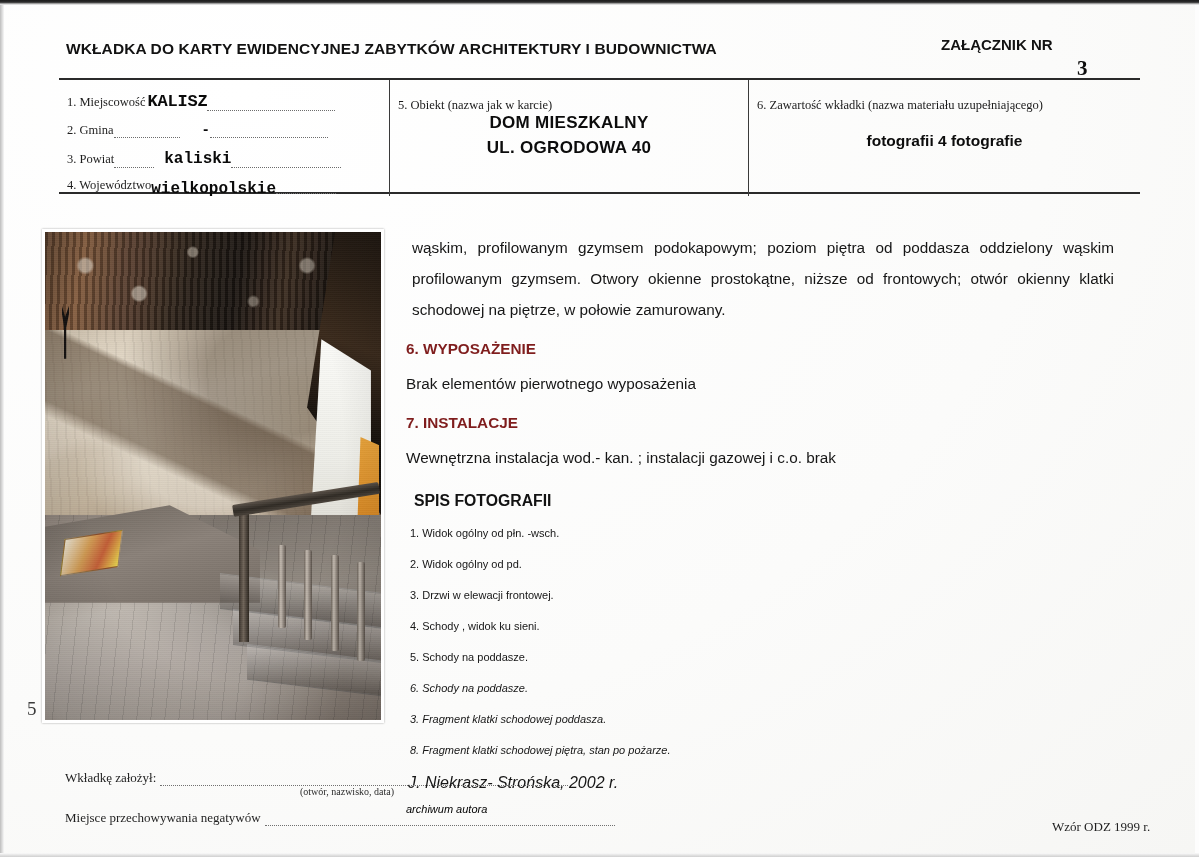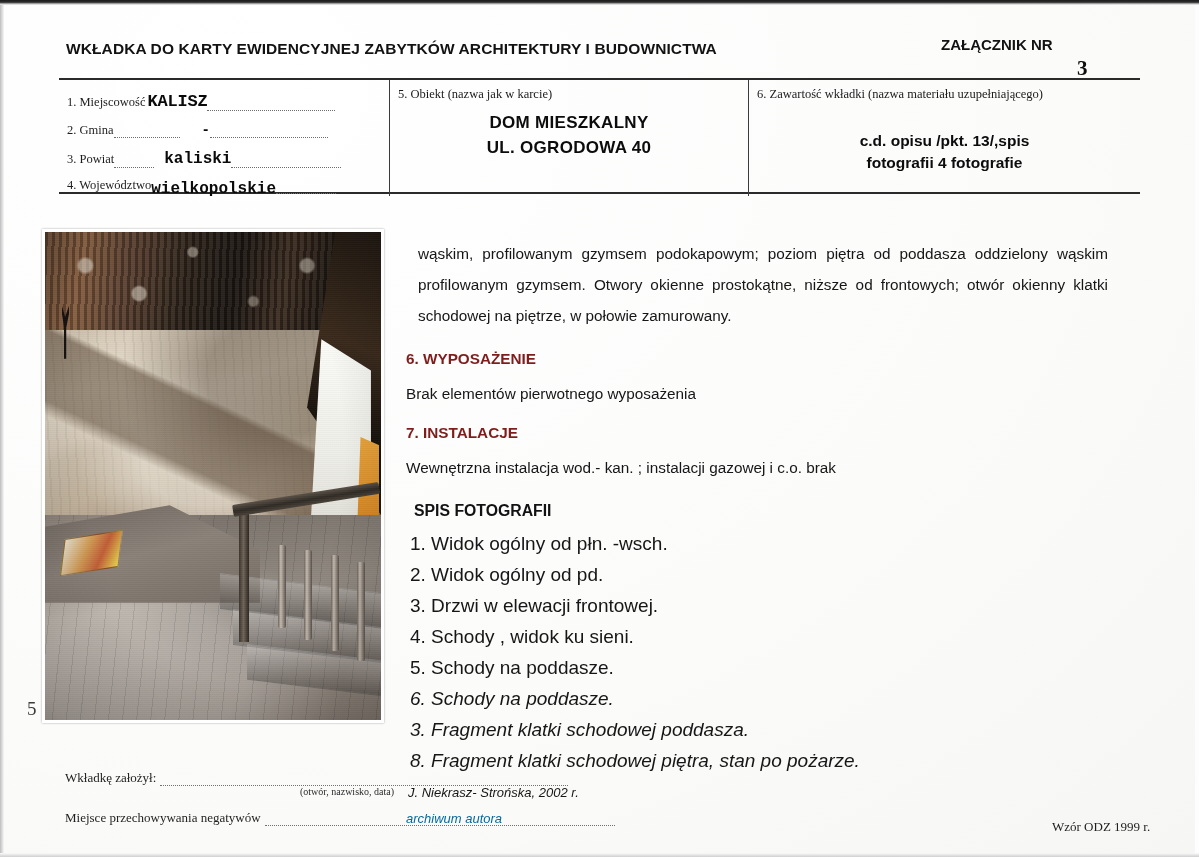--- a/index.html
+++ b/index.html
@@ -112,20 +112,21 @@
   .cell-1 { left: 0px;   width: 330px; }
   .cell-2 { left: 331px; width: 358px; }
   .cell-3 { left: 690px; width: 391px; }
 
   .cell-caption {
     font-family: "Liberation Serif", serif;
     font-size: 12.5px;
     color: #1a1a1a;
     padding: 7px 0 0 8px;
     white-space: nowrap;
+    margin-top: 11px;
   }
 
   
   .field-row {
     position: absolute;
     left: 8px;
     width: 314px;
     height: 17px;
     white-space: nowrap;
   }
@@ -347,21 +348,21 @@
     position: absolute;
     left: 406px;
     top: 226px;
     width: 714px;
   }
   .para {
     font-size: 15.3px;
     color: #161616;
     line-height: 31px;
     text-align: justify;
-    margin: 12px;
+    margin: 6px;
   }
   .section-head {
     font-size: 15.3px;
     font-weight: bold;
     color: #7f1d1d;
     line-height: 31px;
     margin: 8px 0 0 0;
   }
   .plain-line {
     font-size: 15.3px;
@@ -375,37 +376,37 @@
     color: #121212;
     line-height: 31px;
     margin: 12px 0 2px 8px;
   }
   .photo-list {
     list-style: none;
     margin: 0;
     padding: 0;
   }
   .photo-list li {
-    font-size: 19px;
+    font-size: 11px;
     color: #161616;
     line-height: 31px;
     margin-left: 4px;
   }
   .photo-list li.italic-num { font-style: italic; }
   .credit {
-    font-size: 13px;
+    font-size: 16px;
     font-style: italic;
     color: #161616;
     line-height: 26px;
     margin: 4px 0 0 2px;
   }
   .credit2 {
-    font-size: 13px;
+    font-size: 11px;
     font-style: italic;
-    color: #0369a1;
+    color: #000000;
     line-height: 26px;
     margin: 0 0 0 0;
   }
 
   
   .footer-row {
     position: absolute;
     white-space: nowrap;
     font-family: "Liberation Serif", serif;
     font-size: 13px;
@@ -478,21 +479,20 @@
       <div class="cell-caption">5. Obiekt (nazwa jak w karcie)</div>
       <div class="obj-name">
         <div>DOM   MIESZKALNY</div>
         <div>UL. OGRODOWA 40</div>
       </div>
     </div>
 
     <div class="cell cell-3">
       <div class="cell-caption">6. Zawartość wkładki (nazwa materiału uzupełniającego)</div>
       <div class="content-desc">
-        <div>c.d. opisu /pkt. 13/,spis</div>
         <div>fotografii 4 fotografie</div>
       </div>
     </div>
   </div>
 
   <div class="photo-frame">
     <div class="photo-inner">
       <div class="ph-wall-top"></div>
       <div class="ph-wall-main"></div>
       <div class="ph-dark-right"></div>

